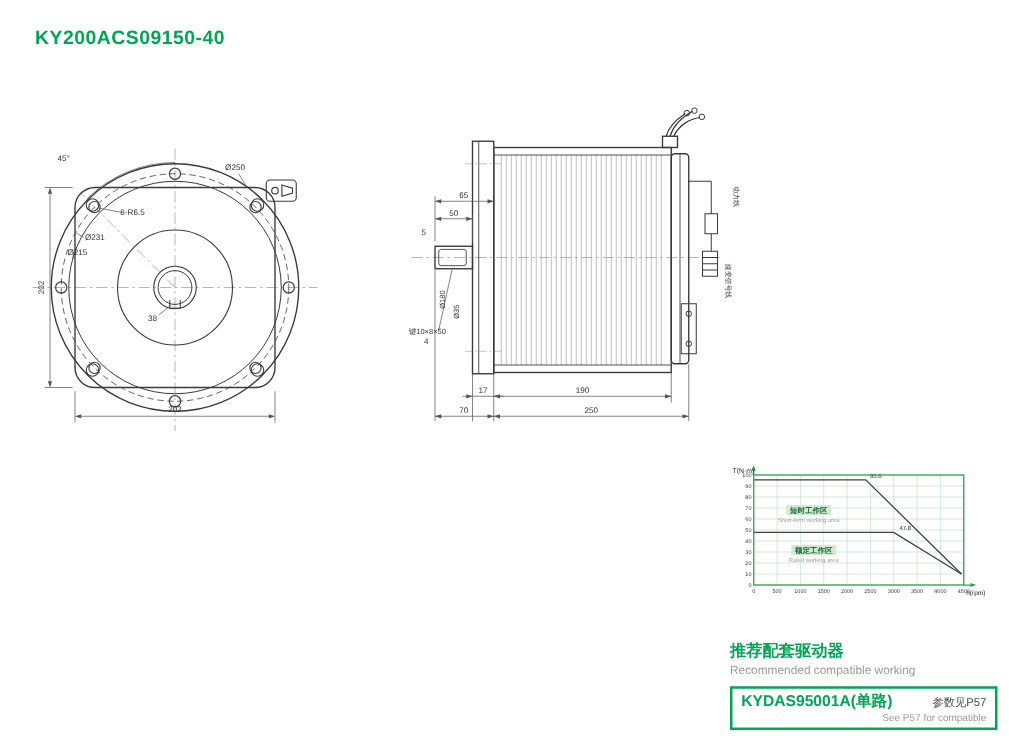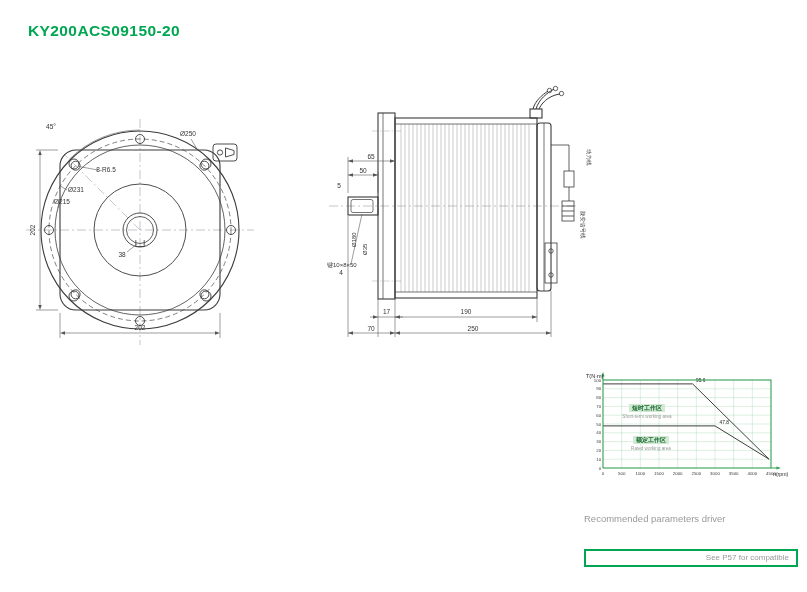--- a/index.html
+++ b/index.html
@@ -13,21 +13,21 @@
   .driver-box { left:584px; top:549px; width:214px; border:2px solid #00a651; padding:2px 7px 3px 7px; background:#fff; }
   .driver-row { display:flex; align-items:baseline; justify-content:space-between; }
   .driver-model { color:#00a651; font-weight:bold; font-size:12.5px; white-space:nowrap; }
   .driver-note-cn { color:#4a4a4a; font-size:9px; white-space:nowrap; }
   .driver-note-en { text-align:right; color:#9a9a9a; font-size:8px; }
   svg text { font-family:"Liberation Sans", sans-serif; }
 </style>
 </head>
 <body>
 
-<div class="abs page-title">KY200ACS09150-20</div>
+<div class="abs page-title">KY200ACS09150-40</div>
 
 <svg class="abs" style="left:10px;top:105px" width="270" height="260" viewBox="0 0 270 260">
   <g stroke="#9aa0a6" stroke-width="0.6" stroke-dasharray="9 3 2 3">
     <line x1="130" y1="14" x2="130" y2="240"></line>
     <line x1="16" y1="125" x2="244" y2="125"></line>
     <line x1="130" y1="125" x2="54" y2="49"></line>
   </g>
   <g fill="none" stroke="#3a3a3a" stroke-width="1.1">
     <rect x="50" y="45" width="160" height="160" rx="16"></rect>
     <circle cx="130" cy="125" r="99"></circle>
@@ -267,17 +267,22 @@
   <text x="190" y="104" font-size="5.2" fill="#222222">n(rpm)</text>
   <rect x="46" y="32" width="36" height="8" fill="#d2ead4"></rect>
   <text x="64" y="38.4" text-anchor="middle" font-size="6" font-weight="bold" fill="#17672e">短时工作区</text>
   <text x="64" y="45.5" text-anchor="middle" font-size="4.6" fill="#9a9a9a">Short-term working area</text>
   <rect x="50" y="64" width="36" height="8" fill="#d2ead4"></rect>
   <text x="68" y="70.4" text-anchor="middle" font-size="6" font-weight="bold" fill="#17672e">额定工作区</text>
   <text x="68" y="77.5" text-anchor="middle" font-size="4.6" fill="#9a9a9a">Rated working area</text>
 </svg>
 
 <div class="abs driver-block">
-  <div class="driver-heading-en">Recommended parameters driver</div>
+  <div class="driver-heading-cn">推荐配套驱动器</div>
+  <div class="driver-heading-en">Recommended compatible working</div>
 </div>
 <div class="abs driver-box">
+  <div class="driver-row">
+    <span class="driver-model">KYDAS95001A(单路)</span>
+    <span class="driver-note-cn">参数见P57</span>
+  </div>
   <div class="driver-note-en">See P57 for compatible</div>
 </div>
 
 </body></html>

